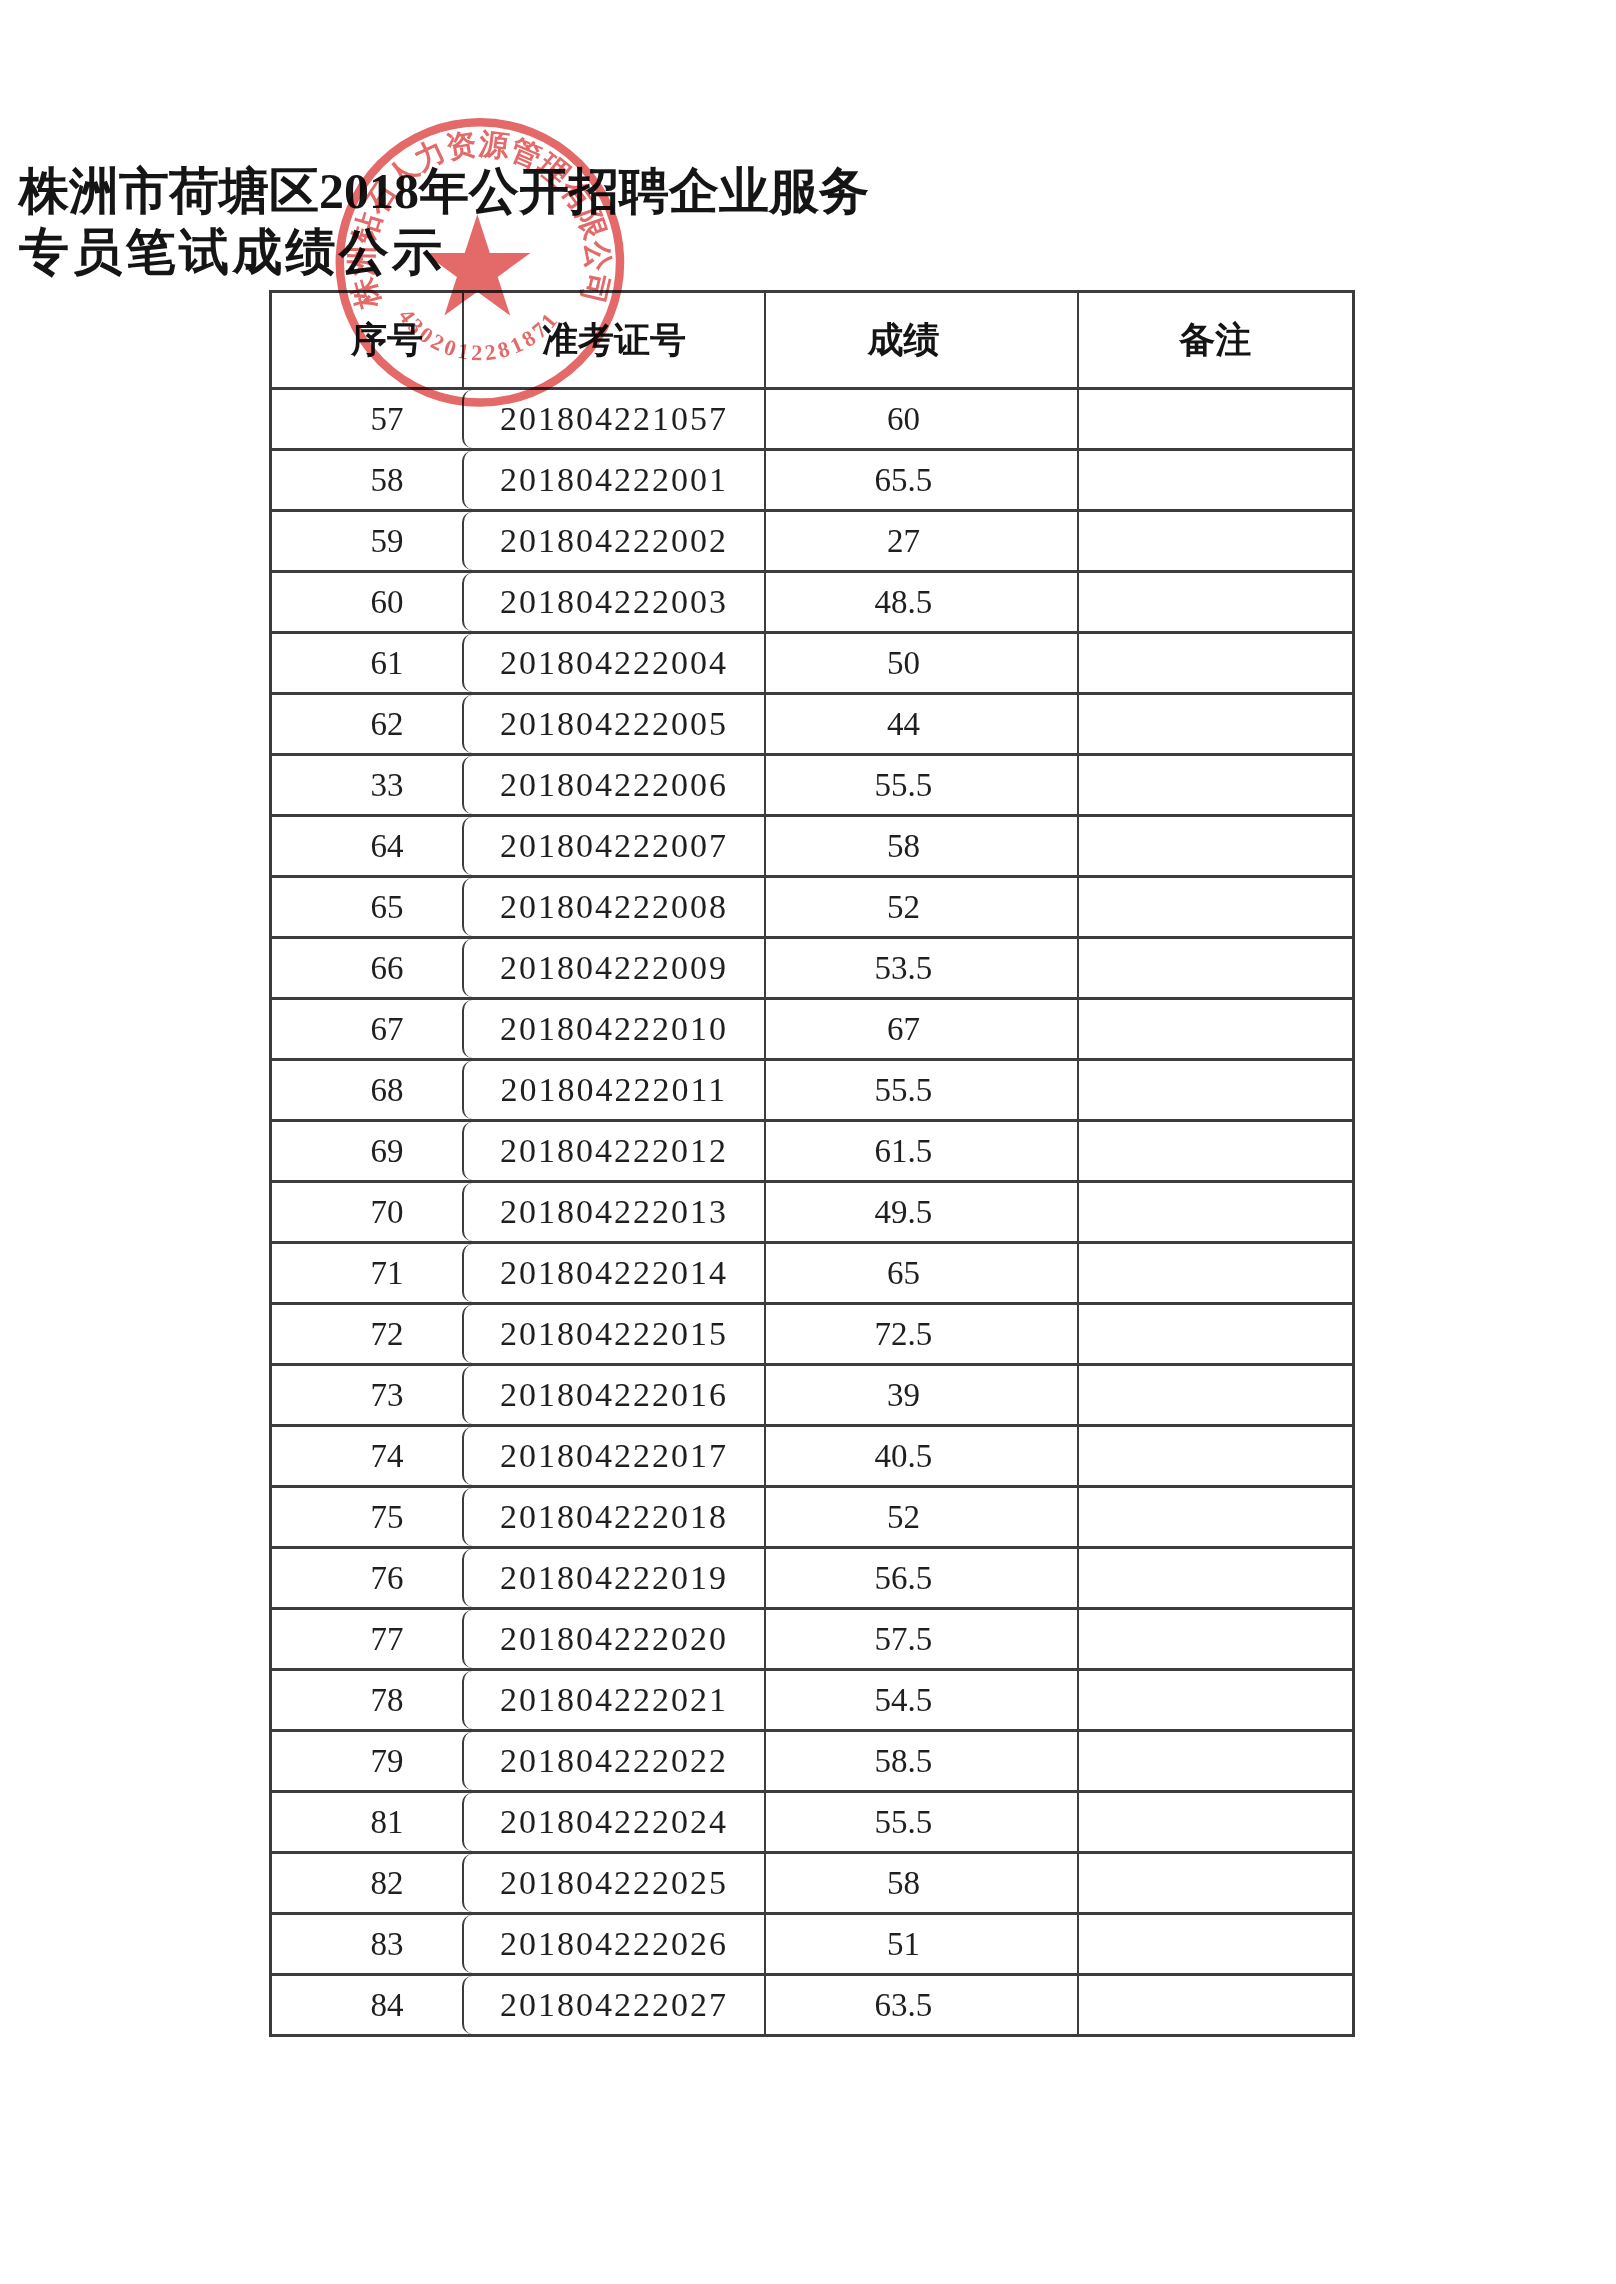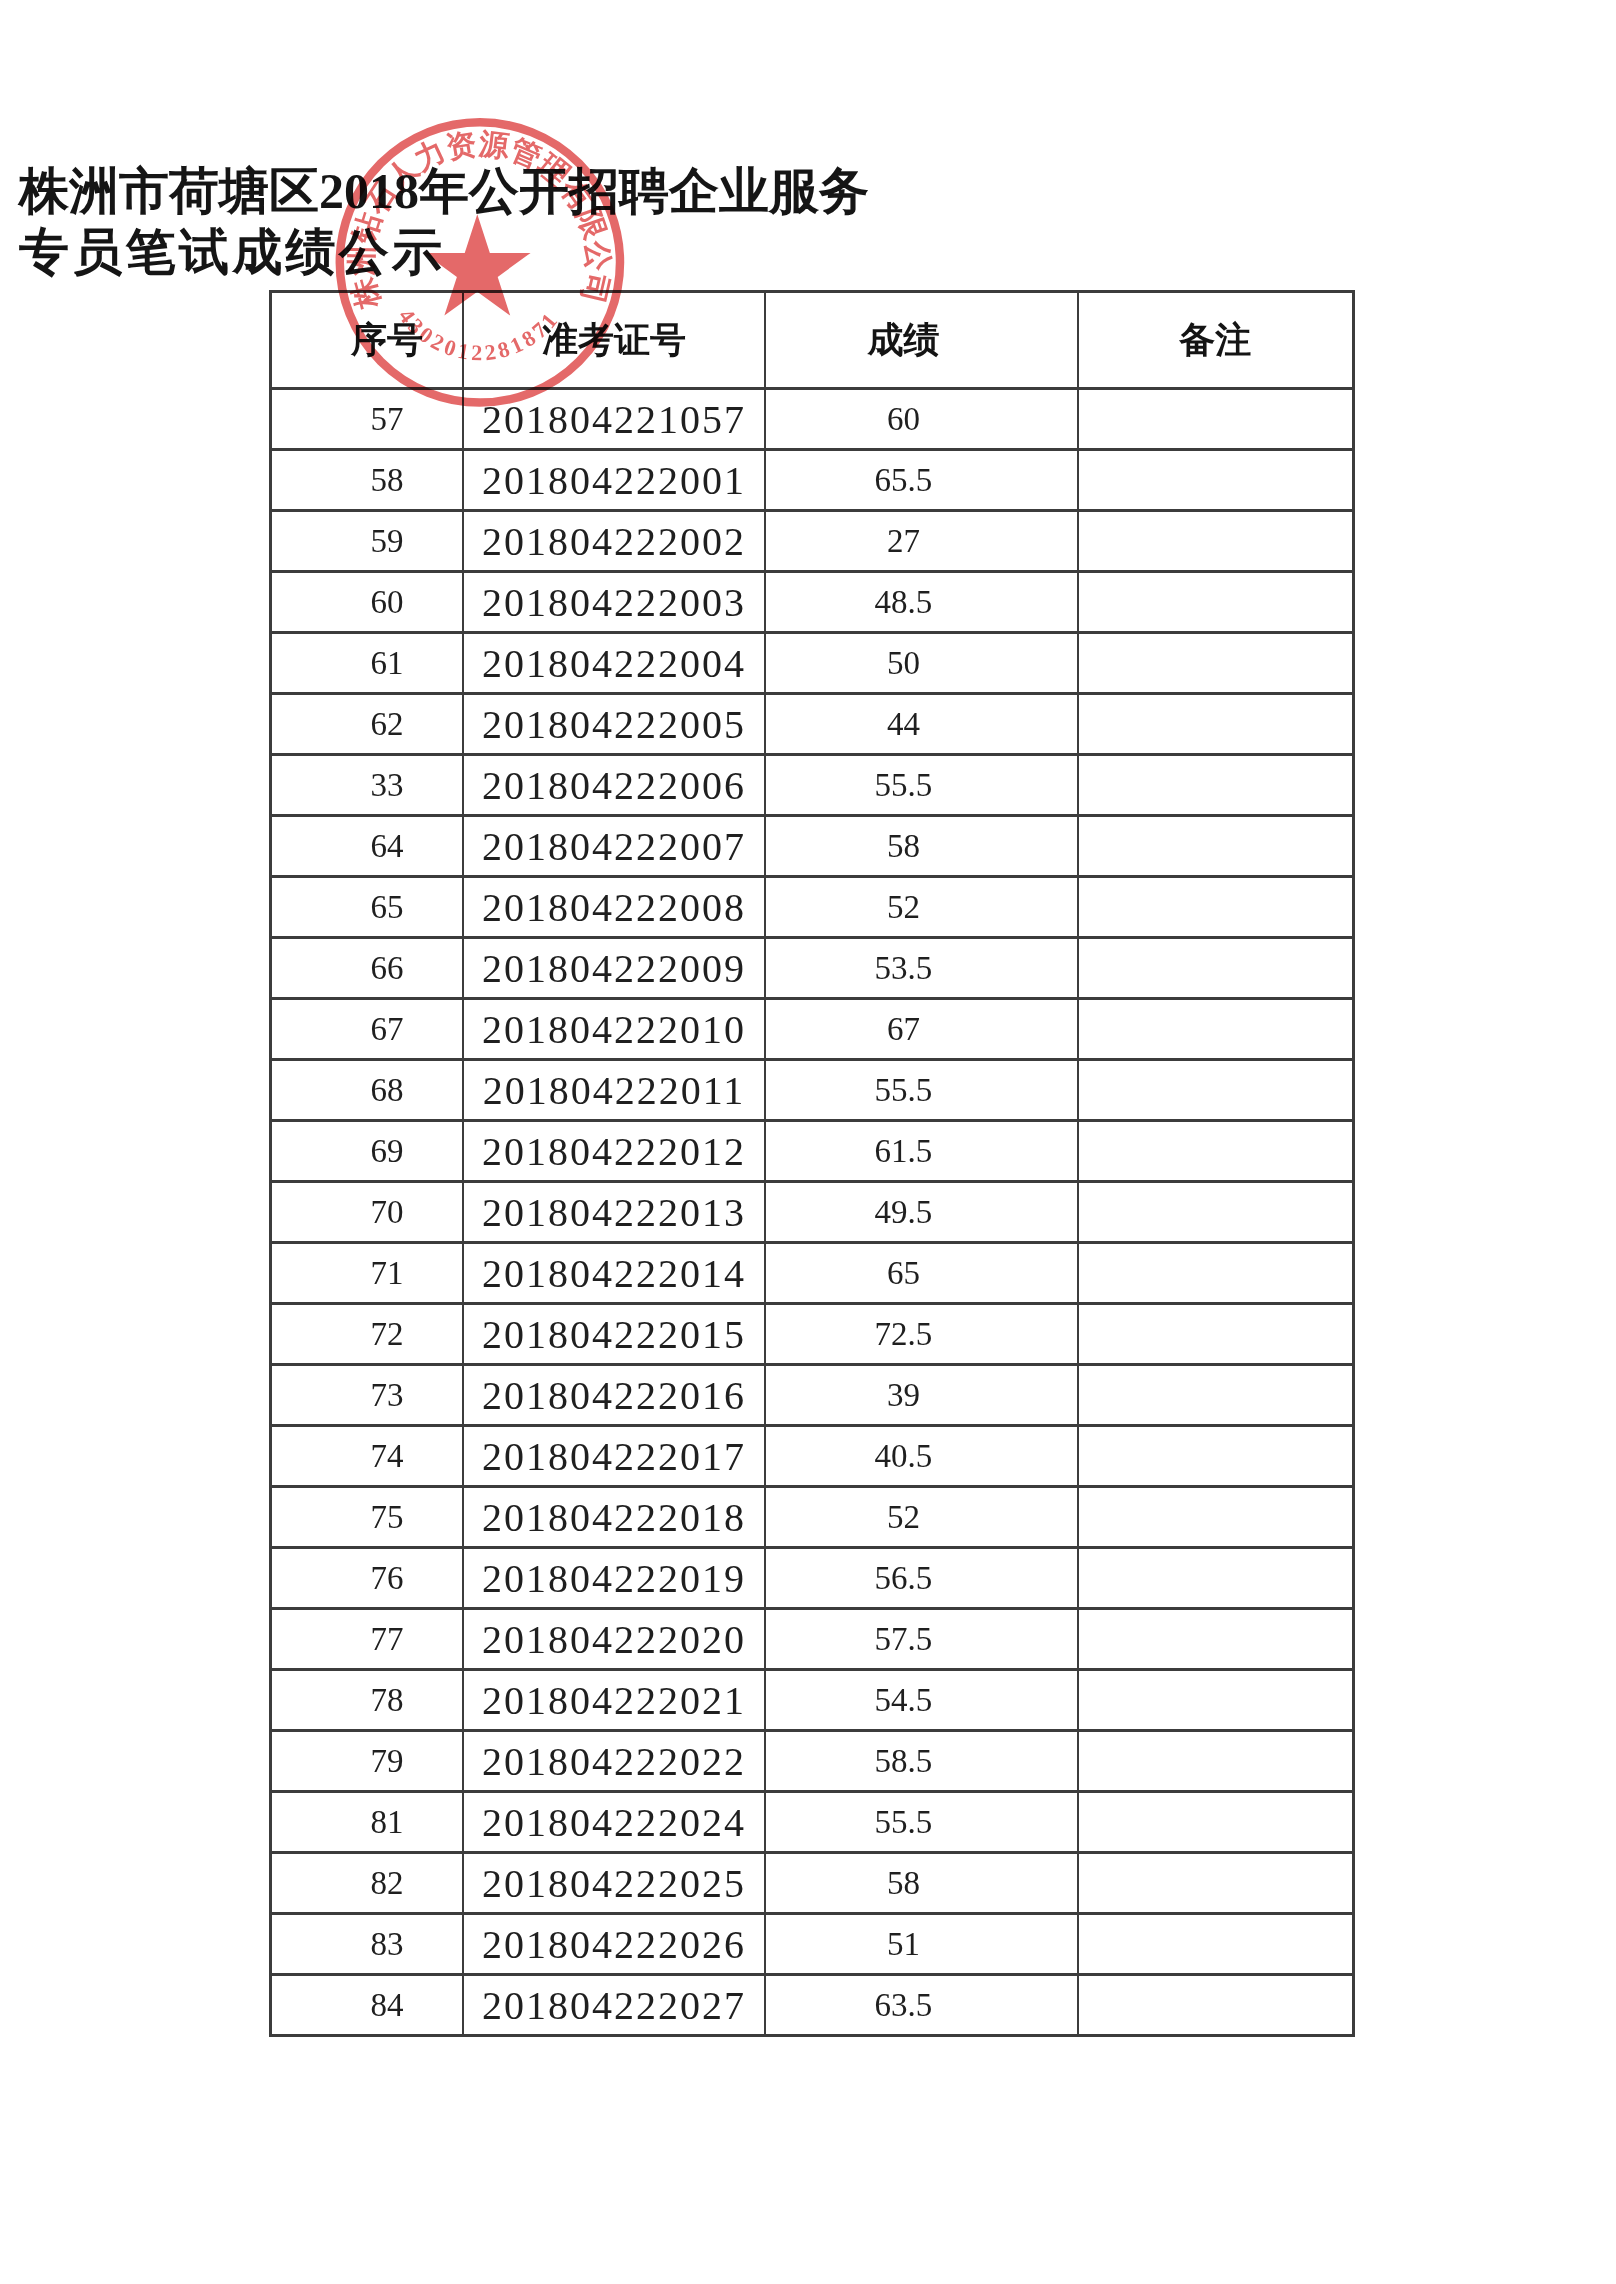--- a/index.html
+++ b/index.html
@@ -57,21 +57,21 @@
   .td.c1 { width: 195px; padding-left: 40px; }
   .td.c2 { width: 313px; border-left: 2.6px solid #3c3c3c; }
   .td.c3 { width: 286px; border-left: 2.6px solid #3c3c3c; }
   .td.c4 { width: 285px; border-left: 2.6px solid #3c3c3c; margin-left: 36px; }
   .header-row .td {
     font-family: "Liberation Sans", sans-serif;
     font-weight: bold;
     font-size: 36px;
     color: #141414;
   }
-  .td.ticket { font-size: 40px; letter-spacing: 2px; }
+  .td.ticket { font-size: 34px; letter-spacing: 2px; border-radius: 10px; }
 
   
   .stamp {
     position: absolute;
     left: 287px; top: 78px;
     width: 391px; height: 391px;
     mix-blend-mode: multiply;
     opacity: 0.87;
     pointer-events: none;
   }

